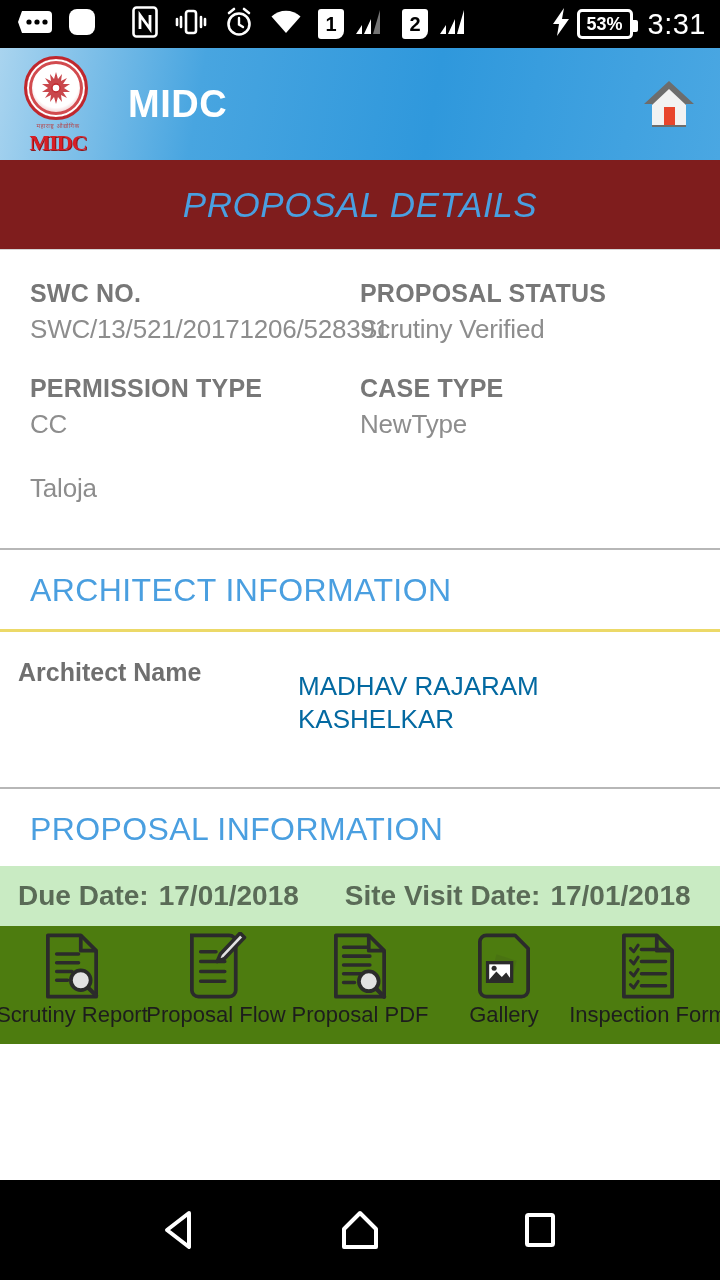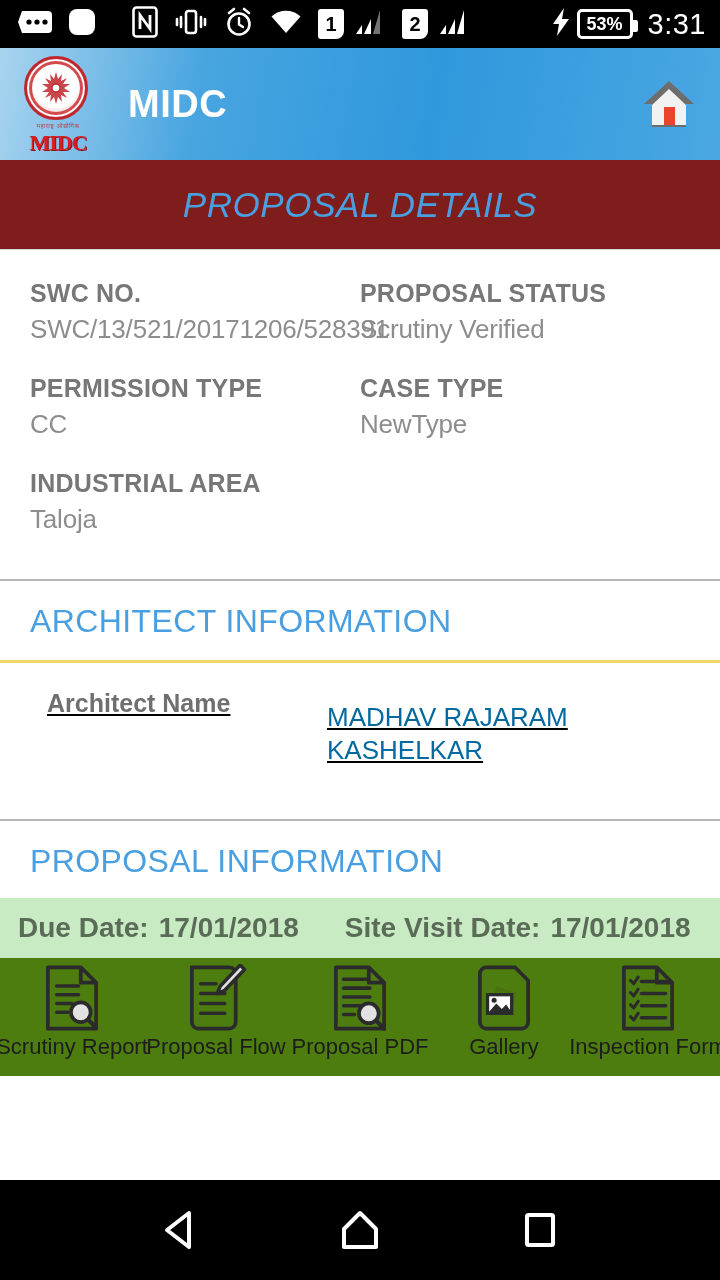--- a/index.html
+++ b/index.html
@@ -96,21 +96,21 @@
 
   .hr-gray { height: 2px; background: #b7b7b7; margin: 6px 0 0 0; }
 
   
   .section-head {
     padding: 22px 30px 20px 30px;
     font-size: 32px; color: #4a9fe0; letter-spacing: .4px;
   }
   .hr-yellow { height: 3px; background: #ecd968; }
 
-  .kv-list { padding: 26px 30px 16px 47px; text-decoration: underline; }
+  .kv-list { padding: 26px 30px 16px 18px; }
   .kv-row { display: flex; margin-bottom: 30px; }
   .kv-key {
     width: 280px; flex: 0 0 280px;
     font-size: 25px; font-weight: 700; color: #6f6f6f;
   }
   .kv-val { font-size: 26px; color: #0369a1; line-height: 1.26; margin-top: 12px; }
 
   
   .green-bar {
     background: #c9ebc3; padding: 14px 18px;
@@ -262,21 +262,20 @@
         <div class="d-label">PERMISSION TYPE</div>
         <div class="d-value">CC</div>
       </div>
       <div class="detail-cell">
         <div class="d-label">CASE TYPE</div>
         <div class="d-value">NewType</div>
       </div>
     </div>
     <div class="detail-row">
       <div class="detail-cell">
-        <div class="d-label">INDUSTRIAL AREA</div>
         <div class="d-value">Taloja</div>
       </div>
       <div class="detail-cell"></div>
     </div>
   </div>
 
   <div class="hr-gray"></div>
 
   <div class="section-head">ARCHITECT INFORMATION</div>
   <div class="hr-yellow"></div>

